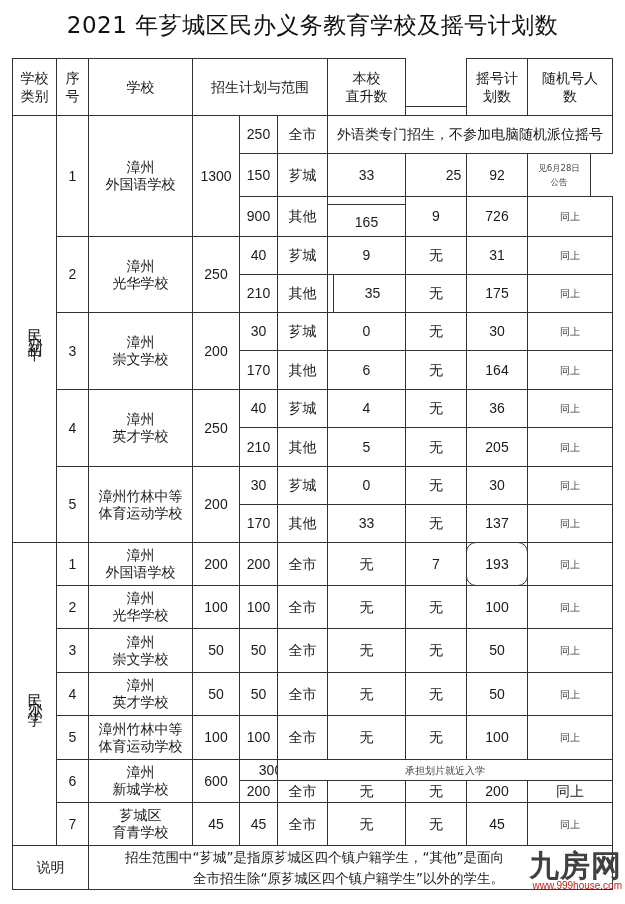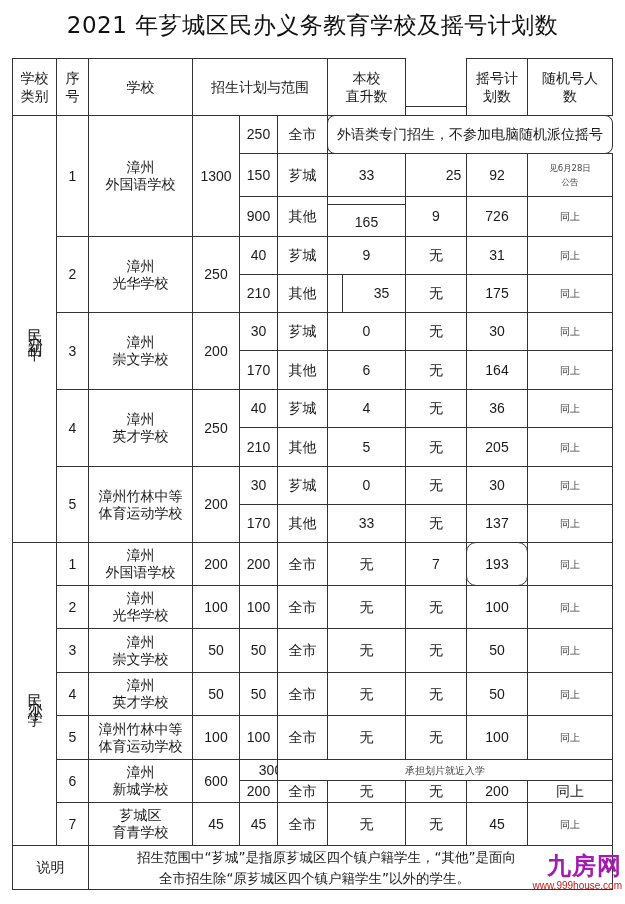--- a/index.html
+++ b/index.html
@@ -8,24 +8,24 @@
   .title { position:absolute; left:0; top:10px; width:625px; text-align:center;
            font-size:23px; letter-spacing:0.5px; color:#111; }
   .cell { position:absolute; box-sizing:border-box; border:1px solid #333;
           display:flex; align-items:center; justify-content:center; text-align:center;
           font-size:14px; line-height:17px; background:#fff; white-space:pre-line; }
   .num { font-family:"Liberation Sans","DejaVu Sans",sans-serif; font-size:14px; }
   .small { font-size:8.5px; color:#444; line-height:14px; }
   .tiny { font-size:10px; color:#444; }
   .vert { writing-mode:vertical-rl; text-orientation:upright; letter-spacing:6px; font-size:15px; }
   .hdr { font-size:14px; line-height:18px; }
-  .note { justify-content:flex-start; text-align:center; padding-left:24px; font-size:13.5px; line-height:21px; }
+  .note { justify-content:flex-start; text-align:right; padding-left:12px; font-size:13.5px; line-height:21px; }
   .note span { display:block; }
   .wm { position:absolute; left:512px; top:852px; width:110px; text-align:right; }
-  .wm-logo { color:#a21caf; font-size:24px; font-weight:bold; letter-spacing:1px; line-height:28px; font-family:"DejaVu Serif",serif; }
+  .wm-logo { color:#404040; font-size:30px; font-weight:bold; letter-spacing:1px; line-height:28px; font-family:"DejaVu Serif",serif; }
   .wm-url { color:#c0211a; font-size:10px; font-family:"Liberation Sans",sans-serif; }
 </style>
 </head>
 <body>
 
 <div class="title">2021 年芗城区民办义务教育学校及摇号计划数</div>
 
 <div id="grid">
     <div class="cell hdr" style="left: 12px; top: 58px; width: 45px; height: 58px;">学校
 类别</div>
@@ -41,47 +41,47 @@
 划数</div>
     <div class="cell hdr" style="left: 527px; top: 58px; width: 86px; height: 58px;">随机号人
 数</div>
     <div class="cell vert" style="left: 12px; top: 115px; width: 45px; height: 428px;">民办初中</div>
     <div class="cell num" style="left: 56px; top: 115px; width: 33px; height: 122px;">1</div>
     <div class="cell " style="left: 88px; top: 115px; width: 105px; height: 122px;">漳州
 外国语学校</div>
     <div class="cell num" style="left: 192px; top: 115px; width: 48px; height: 122px;">1300</div>
     <div class="cell num" style="left: 239px; top: 115px; width: 39px; height: 39px;">250</div>
     <div class="cell " style="left: 277px; top: 115px; width: 51px; height: 39px;">全市</div>
-    <div class="cell " style="left: 327px; top: 115px; width: 286px; height: 39px; border-radius: 8px;">外语类专门招生，不参加电脑随机派位摇号</div>
+    <div class="cell " style="left: 327px; top: 115px; width: 286px; height: 39px;">外语类专门招生，不参加电脑随机派位摇号</div>
     <div class="cell num" style="left: 239px; top: 153px; width: 39px; height: 44px;">150</div>
     <div class="cell " style="left: 277px; top: 153px; width: 51px; height: 44px;">芗城</div>
     <div class="cell num" style="left: 327px; top: 153px; width: 79px; height: 44px;">33</div>
     <div class="cell num" style="left: 405px; top: 153px; width: 62px; height: 44px; padding-left: 35px;">25</div>
     <div class="cell num" style="left: 466px; top: 153px; width: 62px; height: 44px;">92</div>
-    <div class="cell small" style="left: 527px; top: 153px; width: 86px; height: 44px;">见6月28日
+    <div class="cell small" style="left: 527px; top: 153px; width: 64px; height: 44px;">见6月28日
 公告</div>
     <div class="cell num" style="left: 239px; top: 196px; width: 39px; height: 41px;">900</div>
     <div class="cell " style="left: 277px; top: 196px; width: 51px; height: 41px;">其他</div>
     <div class="cell num" style="left: 327px; top: 204px; width: 79px; height: 37px;">165</div>
     <div class="cell num" style="left: 405px; top: 196px; width: 62px; height: 41px;">9</div>
     <div class="cell num" style="left: 466px; top: 196px; width: 62px; height: 41px;">726</div>
     <div class="cell tiny" style="left: 527px; top: 196px; width: 86px; height: 41px;">同上</div>
     <div class="cell num" style="left: 56px; top: 236px; width: 33px; height: 77px;">2</div>
     <div class="cell " style="left: 88px; top: 236px; width: 105px; height: 77px;">漳州
 光华学校</div>
     <div class="cell num" style="left: 192px; top: 236px; width: 48px; height: 77px;">250</div>
     <div class="cell num" style="left: 239px; top: 236px; width: 39px; height: 39px;">40</div>
     <div class="cell " style="left: 277px; top: 236px; width: 51px; height: 39px;">芗城</div>
     <div class="cell num" style="left: 327px; top: 236px; width: 79px; height: 39px;">9</div>
     <div class="cell num" style="left: 405px; top: 236px; width: 62px; height: 39px;">无</div>
     <div class="cell num" style="left: 466px; top: 236px; width: 62px; height: 39px;">31</div>
     <div class="cell tiny" style="left: 527px; top: 236px; width: 86px; height: 39px;">同上</div>
     <div class="cell num" style="left: 239px; top: 274px; width: 39px; height: 39px;">210</div>
     <div class="cell " style="left: 277px; top: 274px; width: 51px; height: 39px;">其他</div>
-    <div class="cell num" style="left: 342px; top: 274px; width: 79px; height: 39px;">35</div>
+    <div class="cell num" style="left: 333px; top: 274px; width: 79px; height: 39px;">35</div>
     <div class="cell num" style="left: 405px; top: 274px; width: 62px; height: 39px;">无</div>
     <div class="cell num" style="left: 466px; top: 274px; width: 62px; height: 39px;">175</div>
     <div class="cell tiny" style="left: 527px; top: 274px; width: 86px; height: 39px;">同上</div>
     <div class="cell num" style="left: 56px; top: 312px; width: 33px; height: 78px;">3</div>
     <div class="cell " style="left: 88px; top: 312px; width: 105px; height: 78px;">漳州
 崇文学校</div>
     <div class="cell num" style="left: 192px; top: 312px; width: 48px; height: 78px;">200</div>
     <div class="cell num" style="left: 239px; top: 312px; width: 39px; height: 39px;">30</div>
     <div class="cell " style="left: 277px; top: 312px; width: 51px; height: 39px;">芗城</div>
     <div class="cell num" style="left: 327px; top: 312px; width: 79px; height: 39px;">0</div>

